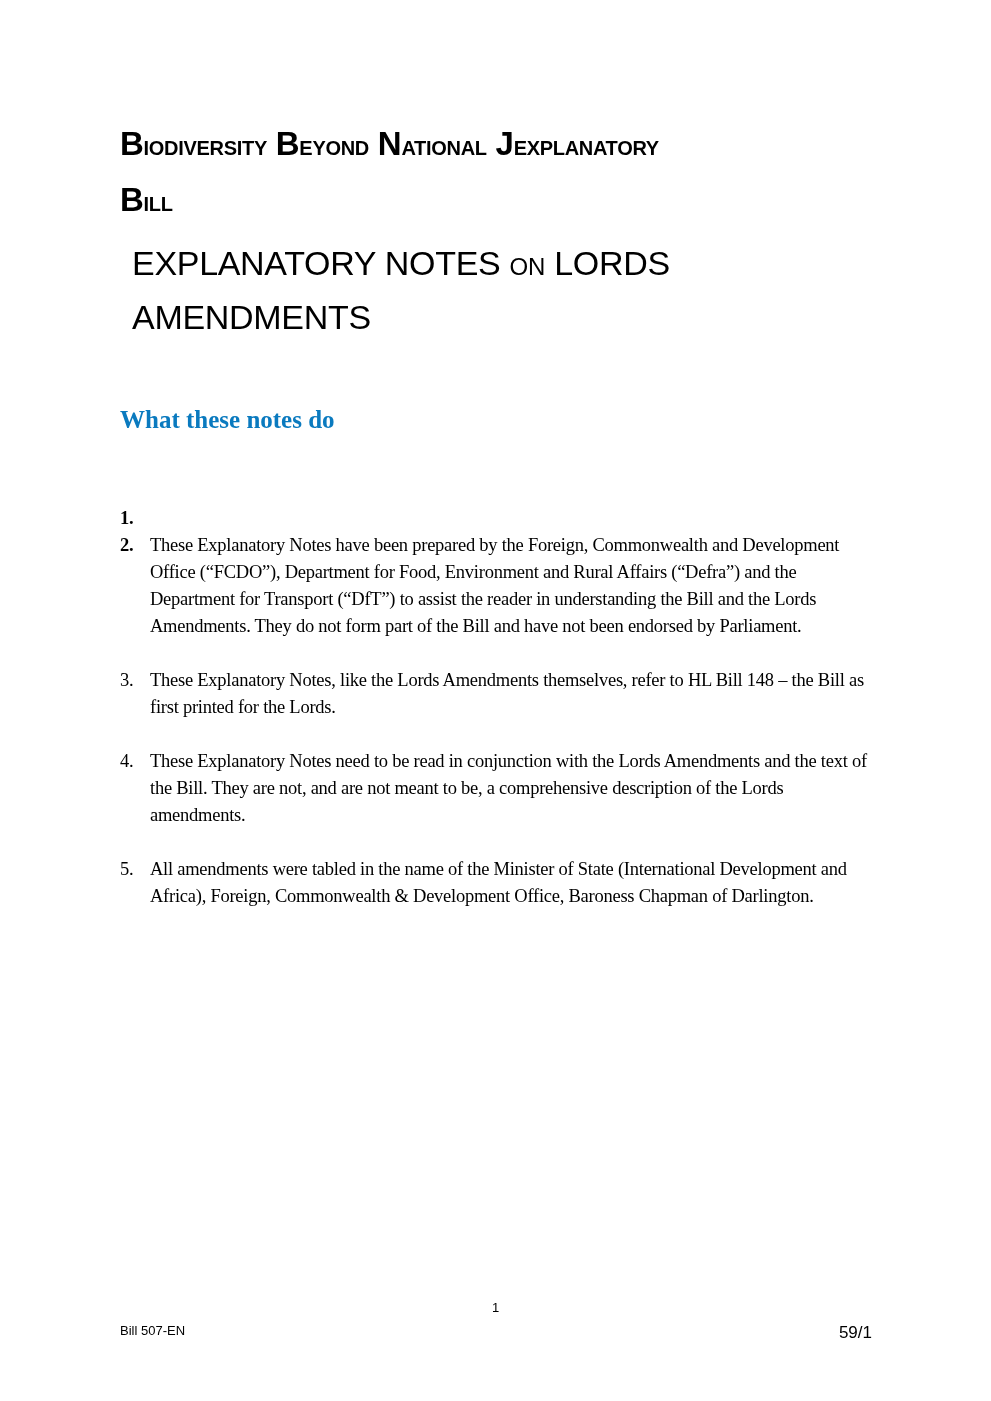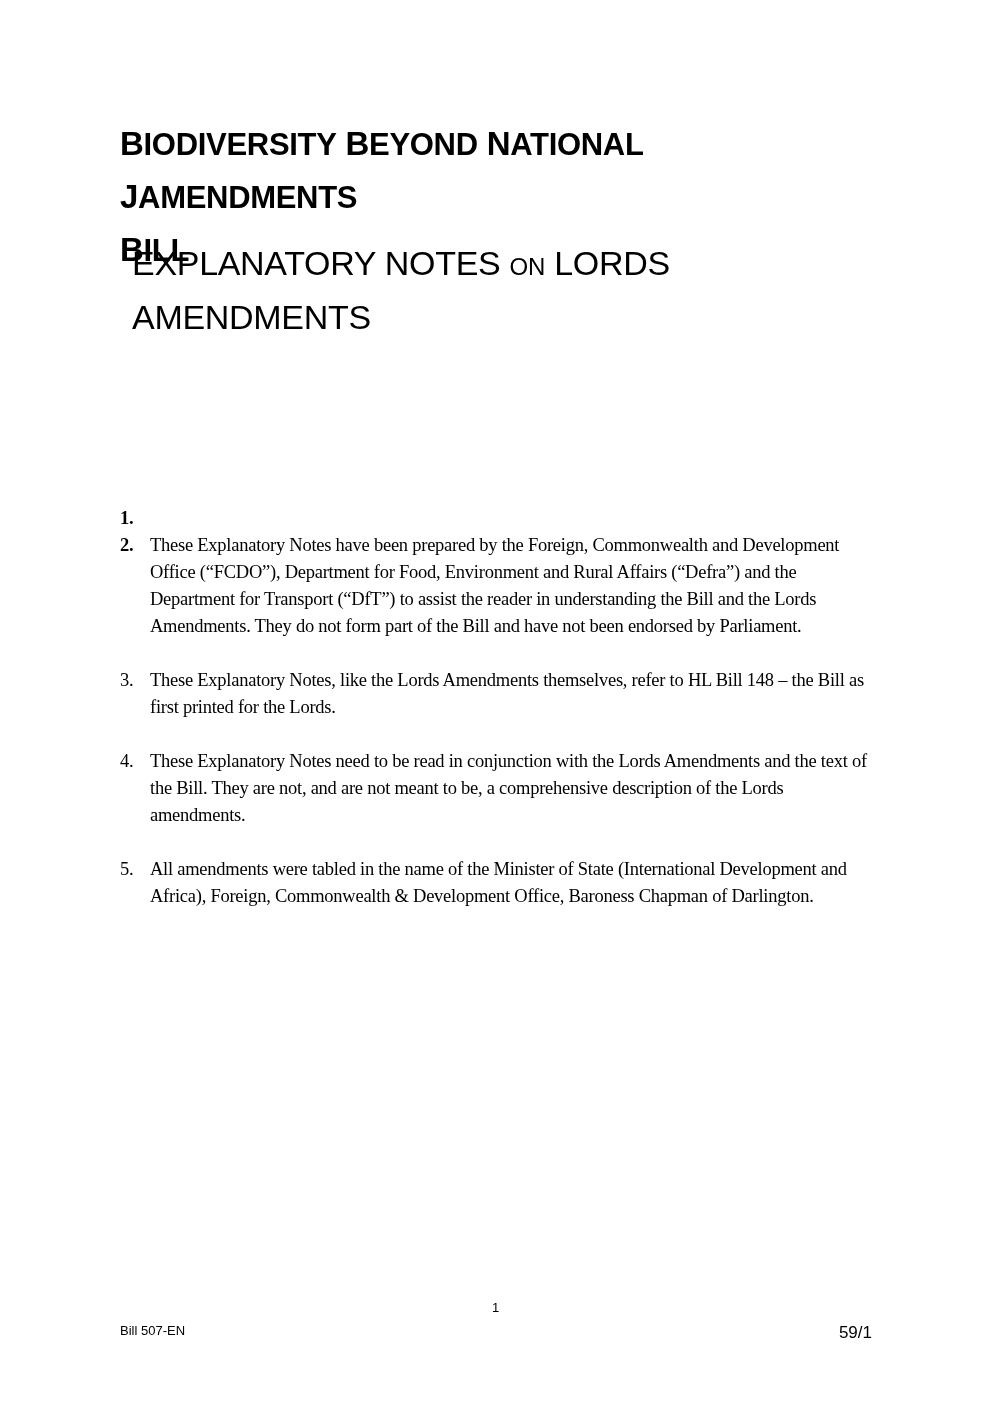--- a/index.html
+++ b/index.html
@@ -3,21 +3,21 @@
   <meta charset="utf-8">
   <style>
     html, body { margin: 0; padding: 0; background: #ffffff; }
     body { width: 991px; height: 1401px; position: relative; overflow: hidden; color: #000; }
     .page { position: absolute; left: 0; top: 0; width: 991px; height: 1401px; }
     .title {
       position: absolute; left: 120px; top: 118px; width: 760px;
       font-family: "Liberation Sans", sans-serif; font-weight: bold;
       font-size: 33px; line-height: 52px; margin: 0; letter-spacing: -0.3px;
     }
-    .title .sc { font-size: 31px; }
+    .title .sc { font-size: 20px; }
     .subtitle {
       position: absolute; left: 132px; top: 238px; width: 760px;
       font-family: "Liberation Sans", sans-serif; font-weight: normal;
       font-size: 34px; line-height: 50px; margin: 0; letter-spacing: -0.3px;
     }
     .subtitle .sc { font-size: 24px; }
     .section-heading {
       position: absolute; left: 120px; top: 403px;
       font-family: "Liberation Serif", serif; font-weight: bold;
       font-size: 25px; color: #0a7abf; margin: 0; line-height: 34px;
@@ -45,31 +45,32 @@
   </style>
 </head>
 <body>
 
 <div class="page">
 
   <h1 class="title">
     <span><span>B</span><span class="sc">IODIVERSITY</span></span>
     <span><span>B</span><span class="sc">EYOND</span></span>
     <span><span>N</span><span class="sc">ATIONAL</span></span>
-    <span><span>J</span><span class="sc">AMENDMENTS</span></span>
+    <span><span>J</span><span class="sc">EXPLANATORY</span></span>
     <br>
     <span><span>B</span><span class="sc">ILL</span></span>
   </h1>
 
   <h2 class="subtitle">
     <span>EXPLANATORY NOTES</span>
     <span class="sc">ON</span>
     <span>LORDS AMENDMENTS</span>
   </h2>
 
+  <h3 class="section-heading">What these notes do</h3>
 
   <ol class="notes">
     <li class="note">
       <span class="num bold">1.</span>
     </li>
     <li class="note">
       <span class="num bold">2.</span>
       <span>These Explanatory Notes have been prepared by the Foreign, Commonwealth and Development Office (“FCDO”), Department for Food, Environment and Rural Affairs (“Defra”) and the Department for Transport (“DfT”) to assist the reader in understanding the Bill and the Lords Amendments. They do not form part of the Bill and have not been endorsed by Parliament.</span>
     </li>
     <li class="note">

